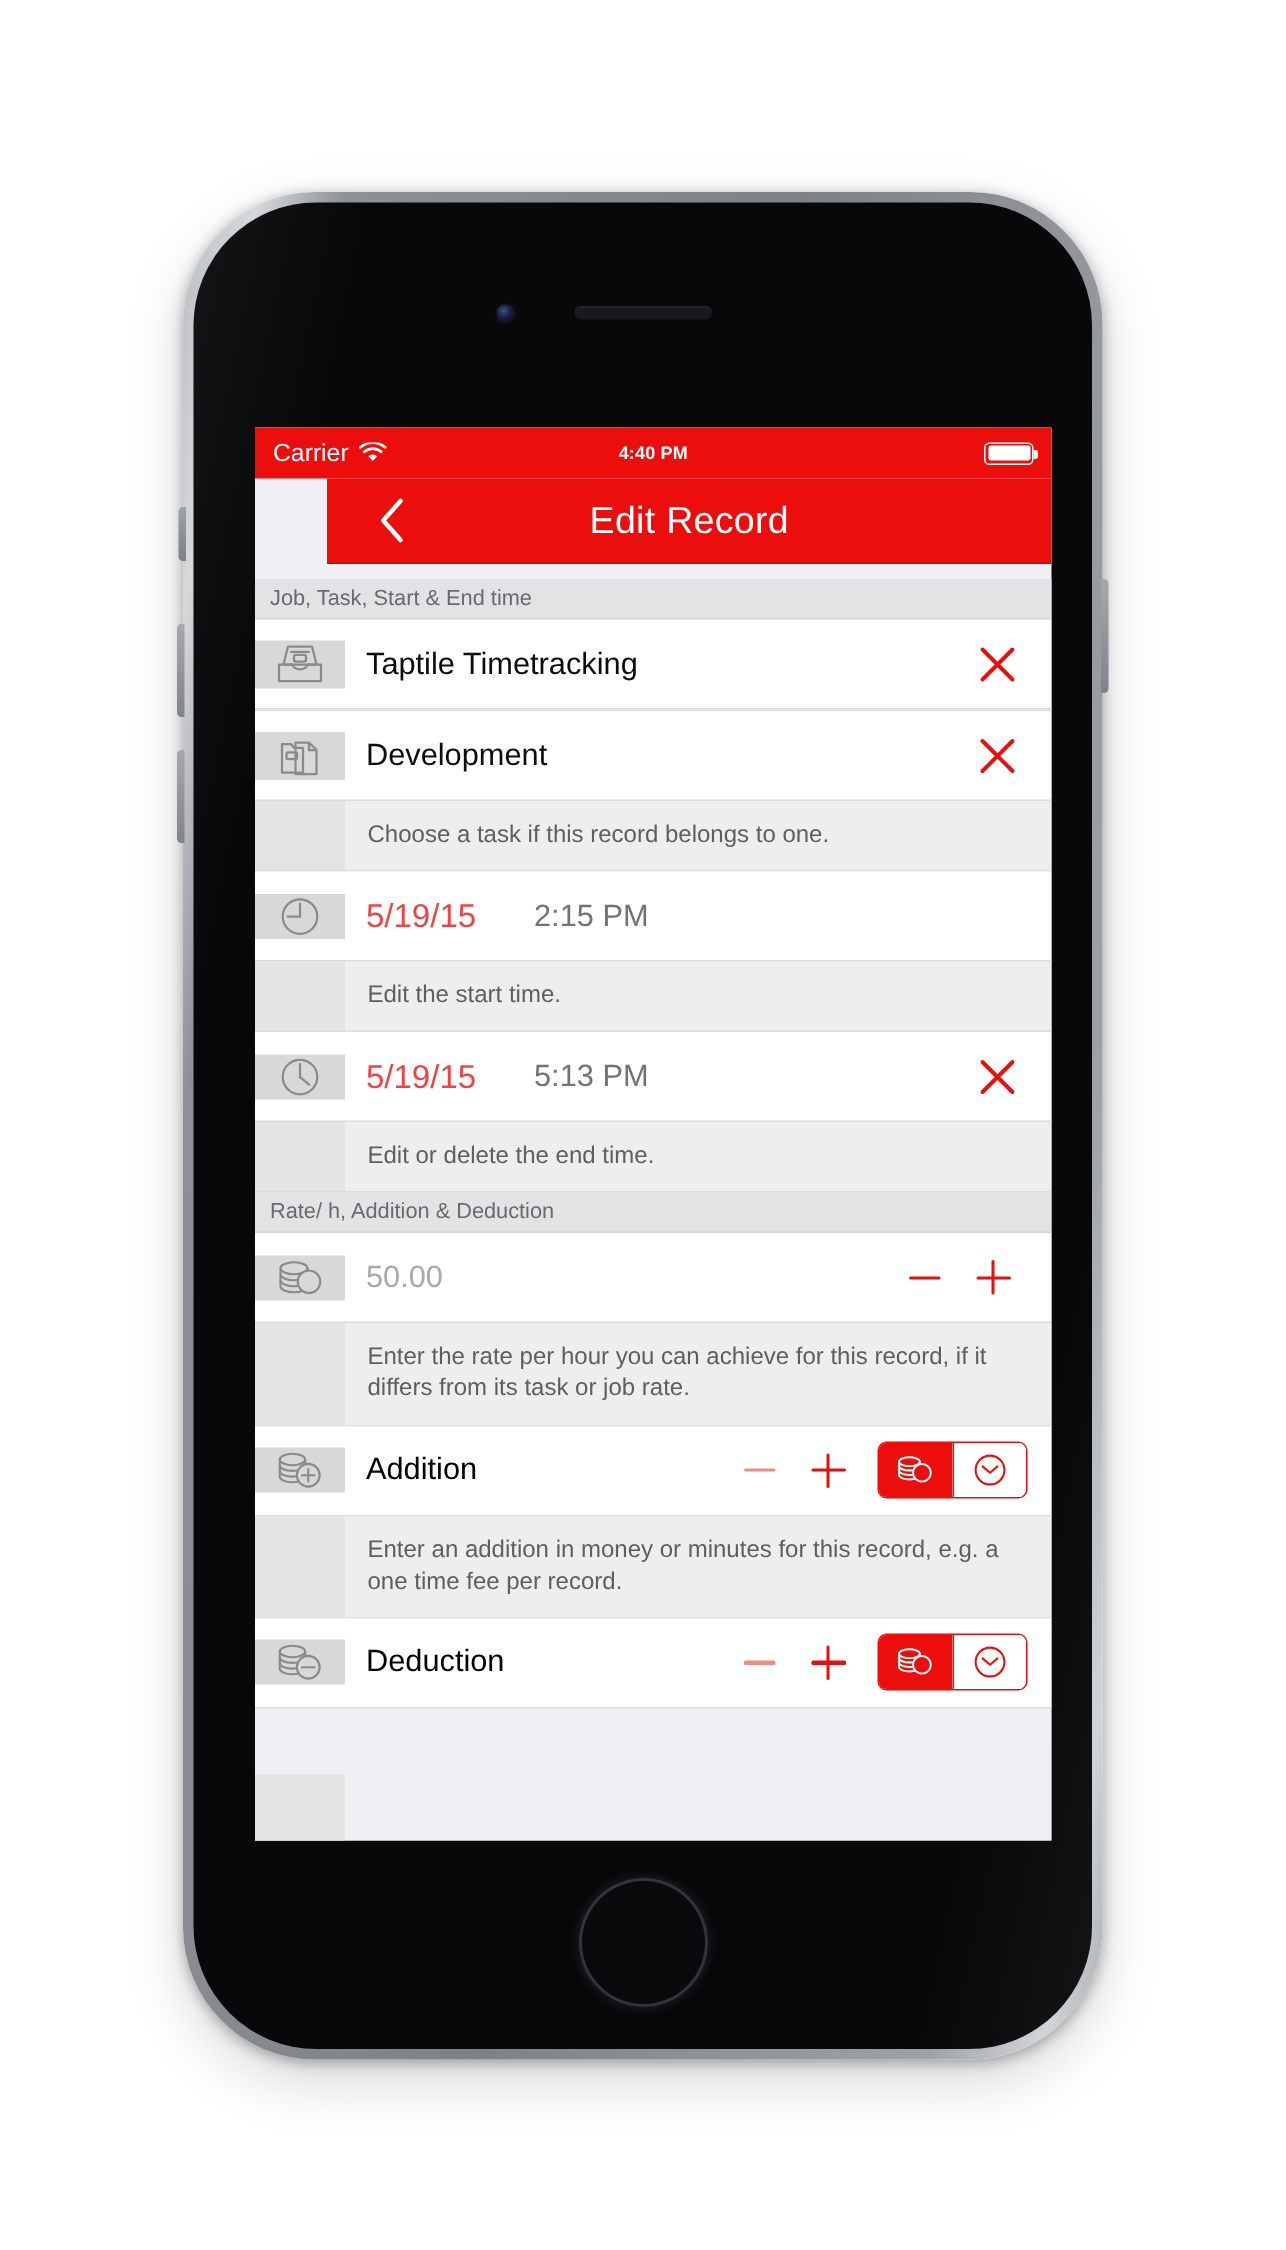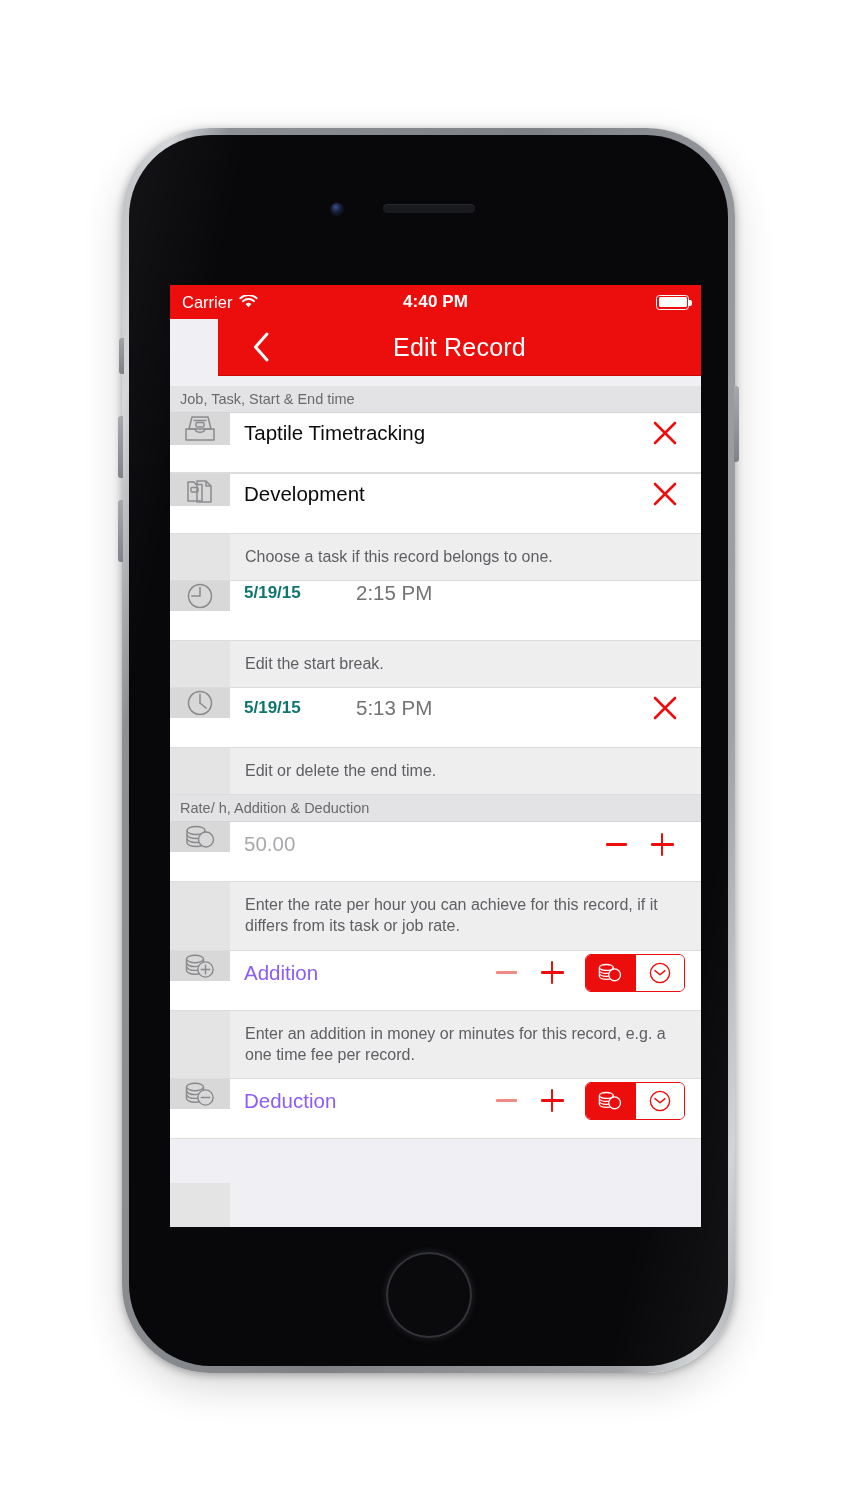--- a/index.html
+++ b/index.html
@@ -93,21 +93,21 @@
     background: var(--brand);
     color: #fff;
     display: flex; align-items: center;
     padding: 0 12px;
     font-size: 16.5px;
     position: relative;
   }
   #status-left { display: flex; align-items: center; gap: 7px; }
   #status-time {
     position: absolute; left: 0; right: 0; text-align: center;
-    font-weight: bold; font-size: 17px; letter-spacing: .1px;
+    font-weight: bold; font-size: 12px; letter-spacing: .1px;
   }
   #status-right { margin-left: auto; display: flex; align-items: center; z-index:1;}
   .battery {
     width: 33px; height: 15px; border: 1.6px solid #fff; border-radius: 3.5px;
     position: relative; padding: 1.5px;
   }
   .battery::after {
     content:""; position:absolute; right:-4px; top:4.2px;
     width:2.6px; height:6px; background:#fff; border-radius:0 2px 2px 0;
   }
@@ -140,40 +140,40 @@
 
   .section-header {
     height: 27px; background: #e3e3e5;
     display: flex; align-items: center;
     padding-left: 10px;
     font-size: 14.5px; color: #6a6a6e;
     border-bottom: 1px solid #d4d4d6;
   }
 
   .row {
-    display: flex; align-items: flex-start;
+    display: flex; align-items: center;
     height: 60px; background: #ffffff;
     border-bottom: 1px solid #dcdcde;
   }
   .row-icon {
     width: 60px; min-width: 60px;
     background: #d8d8d8;
     display: flex; align-items: center; justify-content: center;
   }
   .row-body {
     flex: 1; display: flex; align-items: center;
     padding: 0 16px 0 14px; gap: 0;
     position: relative; min-width: 0;
   }
   .row-title {
     font-size: 20.5px; color: #0c0c0c; white-space: nowrap;
   }
-  .row-title.ph { color: #8b5cf6; }
+  .row-title.ph { color: #000000; }
   .row-title.grey { color: #a9a9ad; }
-  .row-date { font-size: 17px; color: #0f766e; width: 112px; font-weight: bold; }
+  .row-date { font-size: 22px; color: #ef4444; width: 112px; }
   .row-time { font-size: 20.5px; color: #737373; }
 
   .row-actions { margin-left: auto; display: flex; align-items: center; gap: 0; }
 
   .desc {
     background: #eeeeef;
     border-bottom: 1px solid #dcdcde;
     display: flex;
   }
   .desc-gutter { width: 60px; min-width: 60px; background: #e4e4e5; }
@@ -330,21 +330,21 @@
               <path d="M15 15 V6.5 M15 15 H7" stroke="#8a8a8e" stroke-width="1.5" stroke-linecap="square"></path>
             </svg>
           </div>
           <div class="row-body">
             <span class="row-date">5/19/15</span>
             <span class="row-time">2:15 PM</span>
           </div>
         </div>
         <div class="desc">
           <div class="desc-gutter"></div>
-          <div class="desc-text">Edit the start break.</div>
+          <div class="desc-text">Edit the start time.</div>
         </div>
 
         <div class="row">
           <div class="row-icon">
             <svg width="30" height="30" viewBox="0 0 30 30">
               <circle cx="15" cy="15" r="11.5" stroke="#8a8a8e" stroke-width="1.5" fill="none"></circle>
               <path d="M15 15 V6.5 M15 15 L21 20" stroke="#8a8a8e" stroke-width="1.5" stroke-linecap="square"></path>
             </svg>
           </div>
           <div class="row-body">

